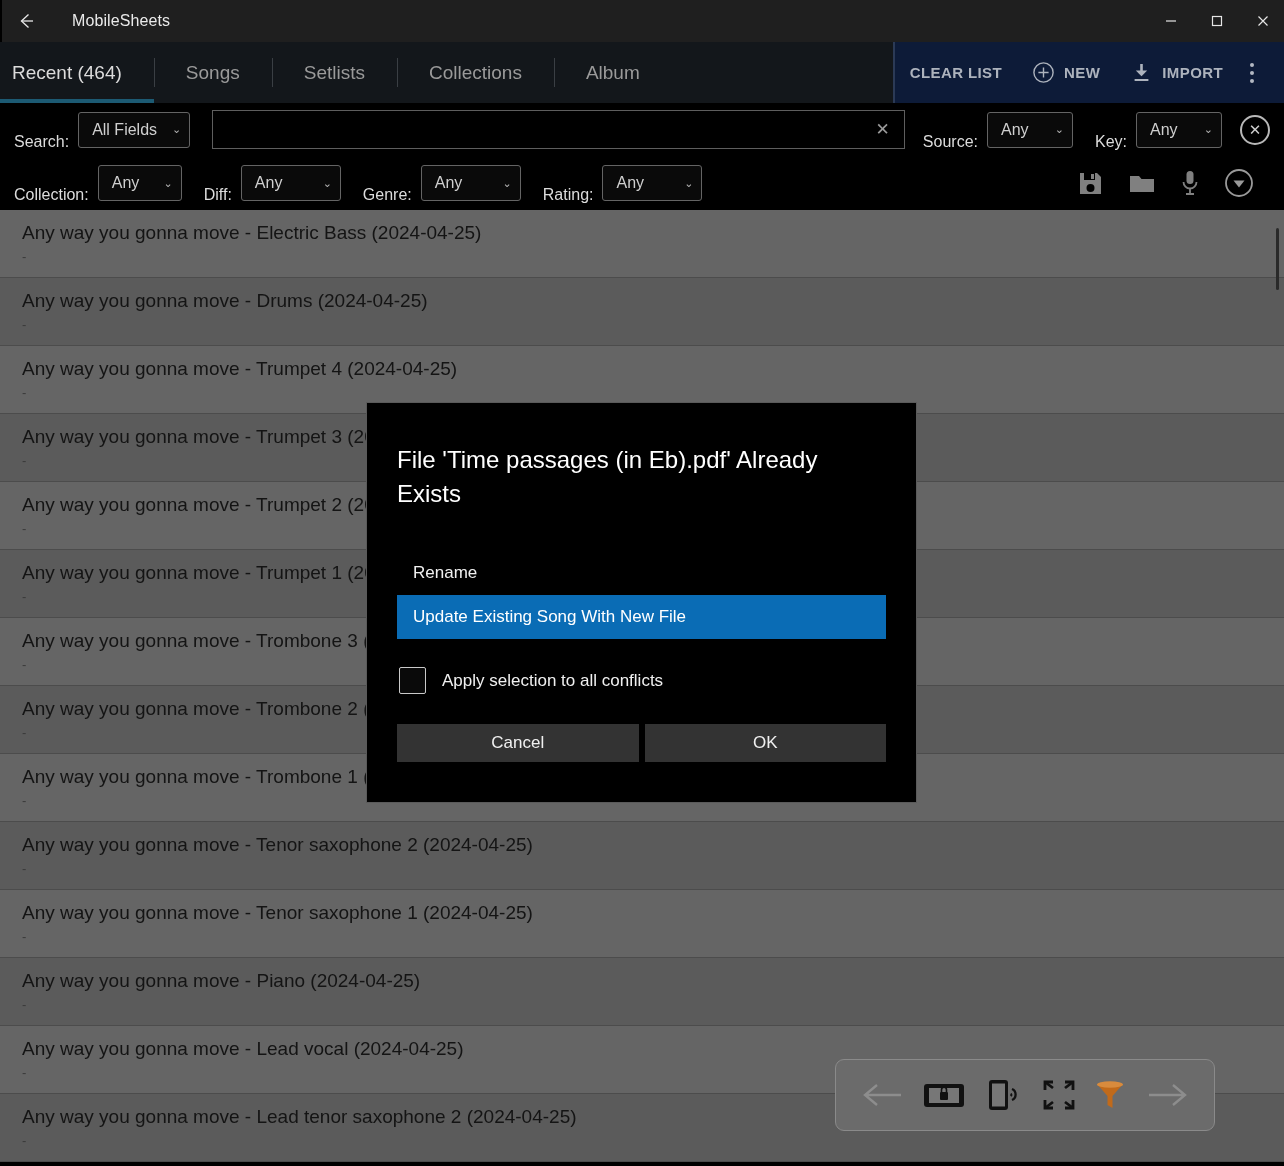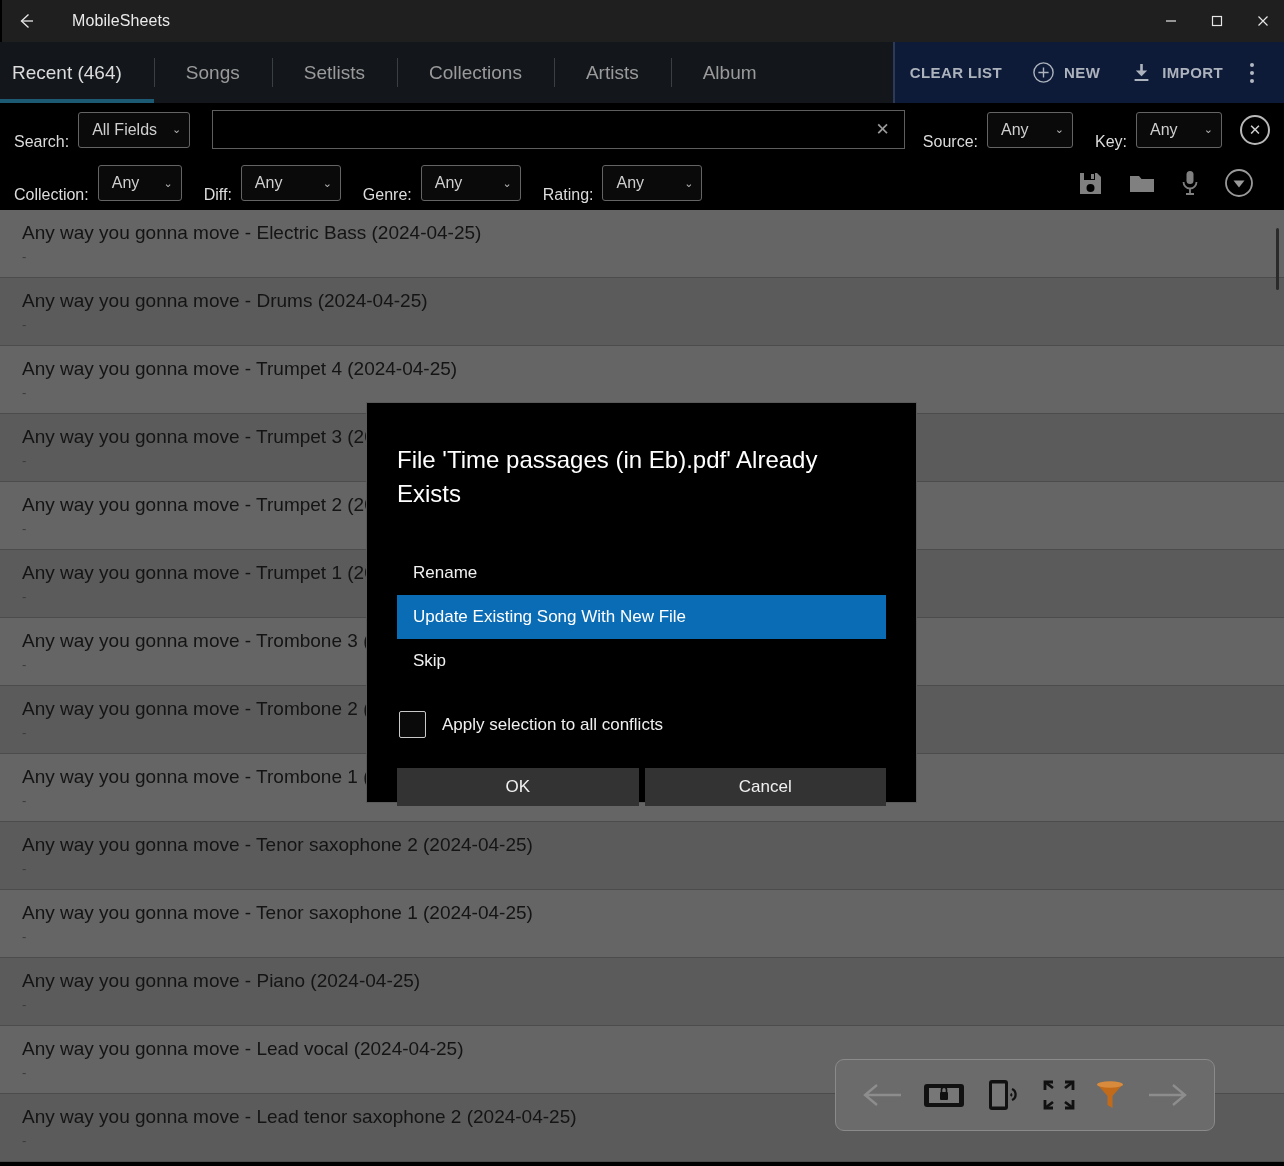--- a/index.html
+++ b/index.html
@@ -166,23 +166,20 @@
         </div>
       <div class="tab">
           <span>Songs</span>
         </div>
       <div class="tab">
           <span>Setlists</span>
         </div>
       <div class="tab">
           <span>Collections</span>
         </div>
-      <div class="tab">
-          <span>Artists</span>
-        </div>
       <div class="tab tab-clip" style="padding-right:18px;">
           <span>Album</span>
         </div>
     </div>
 
     <div class="actions">
       <div class="act">
         <span>CLEAR LIST</span>
       </div>
       <div class="act">
@@ -393,32 +390,29 @@
   <div class="dlgwrap">
     <div class="dialog">
       <div class="dlg-title">File 'Time passages (in Eb).pdf' Already Exists</div>
       <div class="dlg-opts">
         <div class="opt">
             <span>Rename</span>
           </div>
         <div class="opt sel">
             <span>Update Existing Song With New File</span>
           </div>
-        <div class="opt">
-            <span>Skip</span>
-          </div>
       </div>
       <div class="cb-row">
         <span class="cb"></span>
         <span class="cb-label">Apply selection to all conflicts</span>
       </div>
       <div class="dlg-btns">
         <div class="dbtn">
+            <span>Cancel</span>
+          </div>
+        <div class="dbtn">
             <span>OK</span>
           </div>
-        <div class="dbtn">
-            <span>Cancel</span>
-          </div>
       </div>
     </div>
   </div>
 
 </div>
 
 </body></html>

